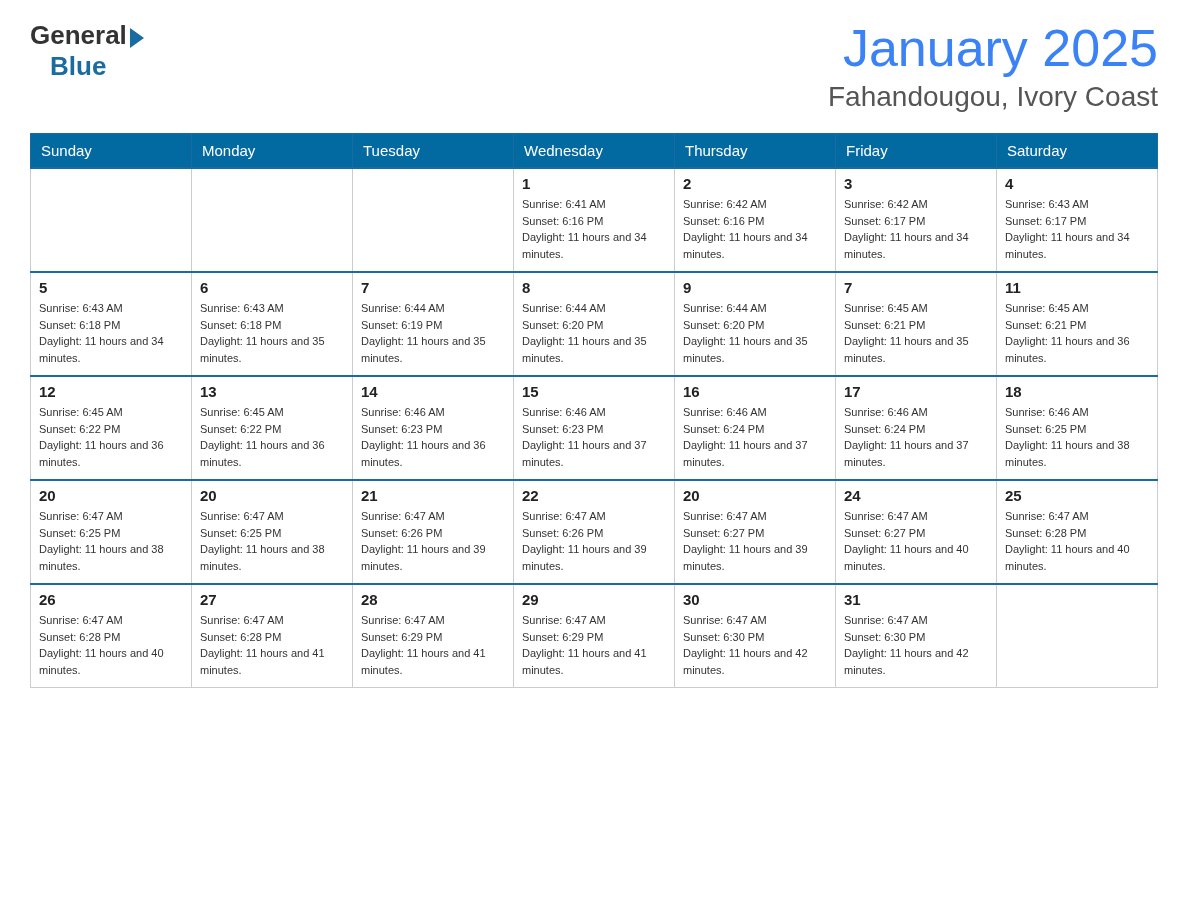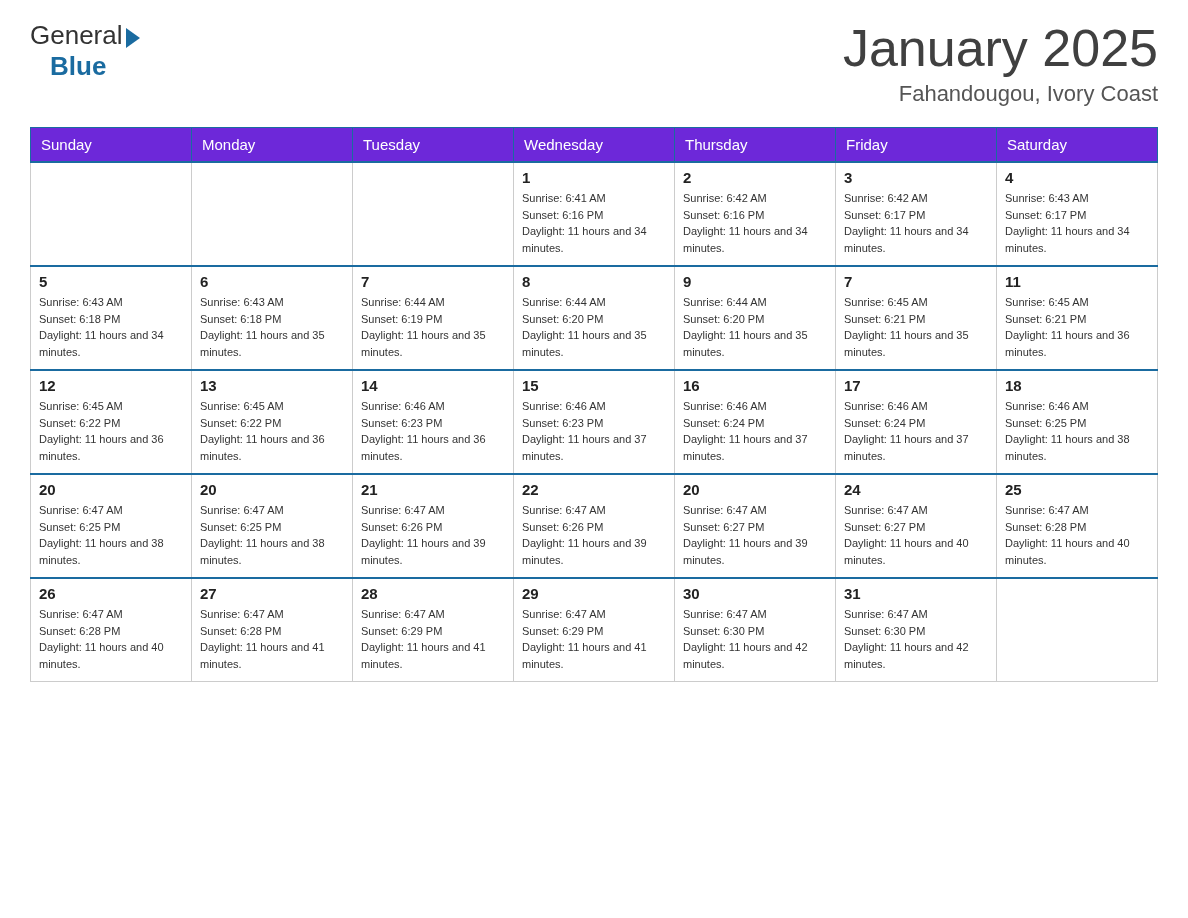--- a/index.html
+++ b/index.html
@@ -12,21 +12,21 @@
       padding: 20px 30px;
     }
     .header {
       display: flex;
       justify-content: space-between;
       align-items: flex-start;
       margin-bottom: 20px;
     }
     .logo-text-general {
       font-size: 26px;
-      font-weight: normal;
+      font-weight: bold;
       color: #333;
     }
     .logo-triangle {
       width: 0;
       height: 0;
       border-left: 14px solid #1a6ba0;
       border-top: 10px solid transparent;
       border-bottom: 10px solid transparent;
       margin-left: 3px;
       margin-top: 4px;
@@ -45,35 +45,35 @@
     .logo-row {
       display: flex;
       align-items: center;
     }
     .title-block {
       text-align: right;
     }
     .month-title {
       font-size: 52px;
       font-weight: normal;
-      color: #404040;
+      color: #3b82f6;
       line-height: 1.1;
     }
     .location-title {
-      font-size: 22px;
+      font-size: 28px;
       color: #555;
       margin-top: 4px;
     }
     .calendar {
       width: 100%;
       border-collapse: collapse;
       border: 1px solid #aaa;
     }
     .calendar th {
-      background-color: #6d28d9;
+      background-color: #0369a1;
       color: #fff;
       font-size: 15px;
       font-weight: normal;
       padding: 8px 10px;
       text-align: left;
       border: 1px solid #1a6ba0;
     }
     .calendar td {
       vertical-align: top;
       border: 1px solid #ccc;

